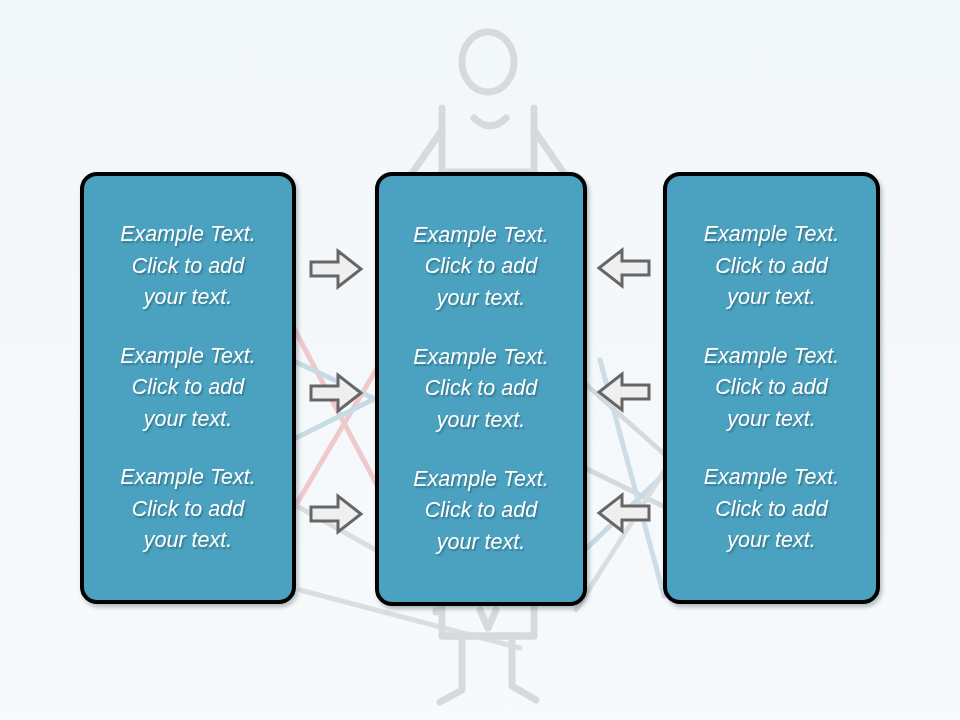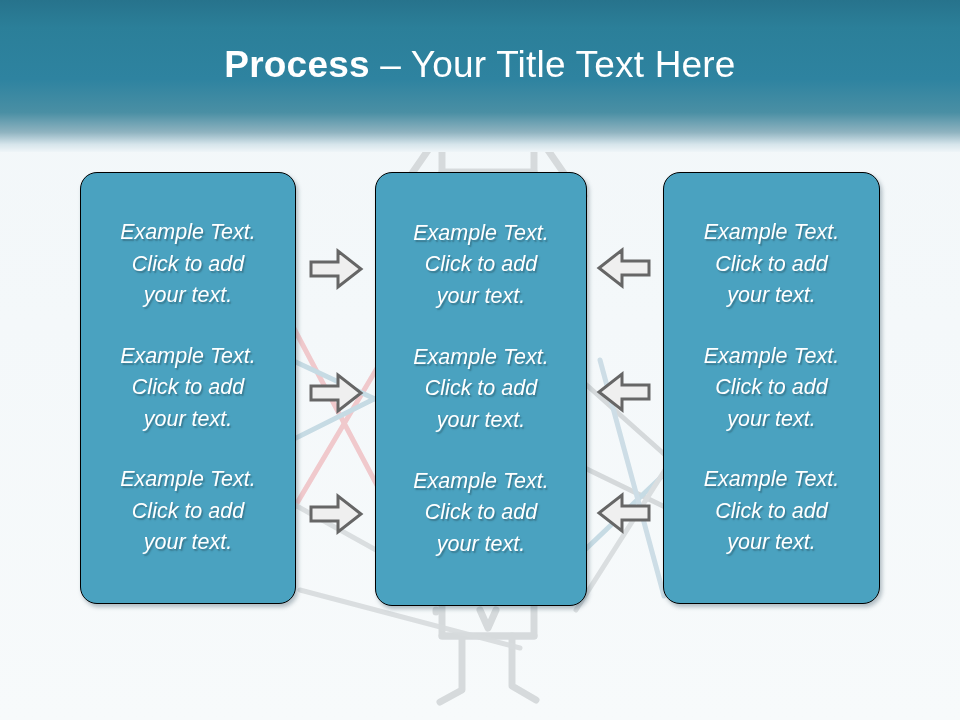--- a/index.html
+++ b/index.html
@@ -65,21 +65,21 @@
   }
   .header-title .strong { font-weight: bold; }
   .header-title .light  { font-weight: normal; }
 
   
   .box {
     position: absolute;
     box-sizing: border-box;
     background: #4aa2c0;
     border-radius: 17px;
-    border: 1px solid #000000;
+    border: 4px solid #000000;
     box-shadow: 2px 3px 4px rgba(40,70,85,0.35);
     display: flex;
     flex-direction: column;
     justify-content: space-around;
     align-items: center;
     padding: 30px 10px;
   }
 
   .box-text {
     width: 92%;
@@ -154,25 +154,20 @@
       <path d="M232 470 L430 580" stroke="#d8dcde"></path>
       <path d="M560 456 L700 524" stroke="#d2d6d8"></path>
       <path d="M566 568 L700 440" stroke="#c2d8e2"></path>
       <path d="M572 372 L700 486" stroke="#d2d6d8"></path>
       <path d="M576 610 L712 396" stroke="#d8dcde"></path>
       <path d="M600 360 L664 596" stroke="#c9dbe4"></path>
       <path d="M300 590 L520 648" stroke="#d8dcde"></path>
     </g>
   </svg>
 
-  <div class="header">
-    <div class="header-title">
-      <span class="strong">Process</span><span class="light"> – Your Title Text Here</span>
-    </div>
-  </div>
 
   <div class="box" id="box1">
     <div class="box-text">
       <span>Example Text.</span><br>
       <span>Click  to add</span><br>
       <span>your text.</span>
     </div>
     <div class="box-text">
       <span>Example Text.</span><br>
       <span>Click  to add</span><br>

